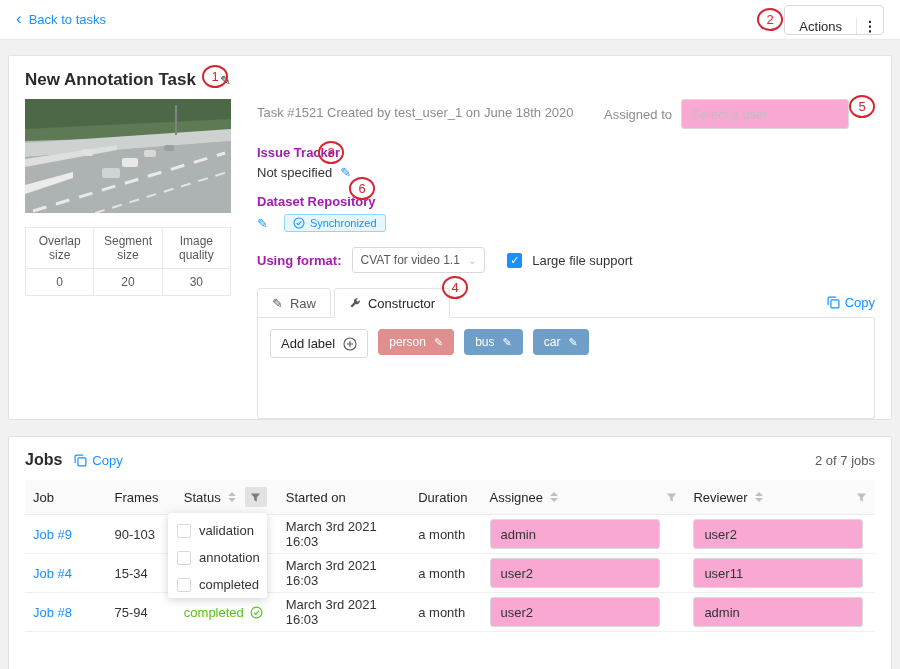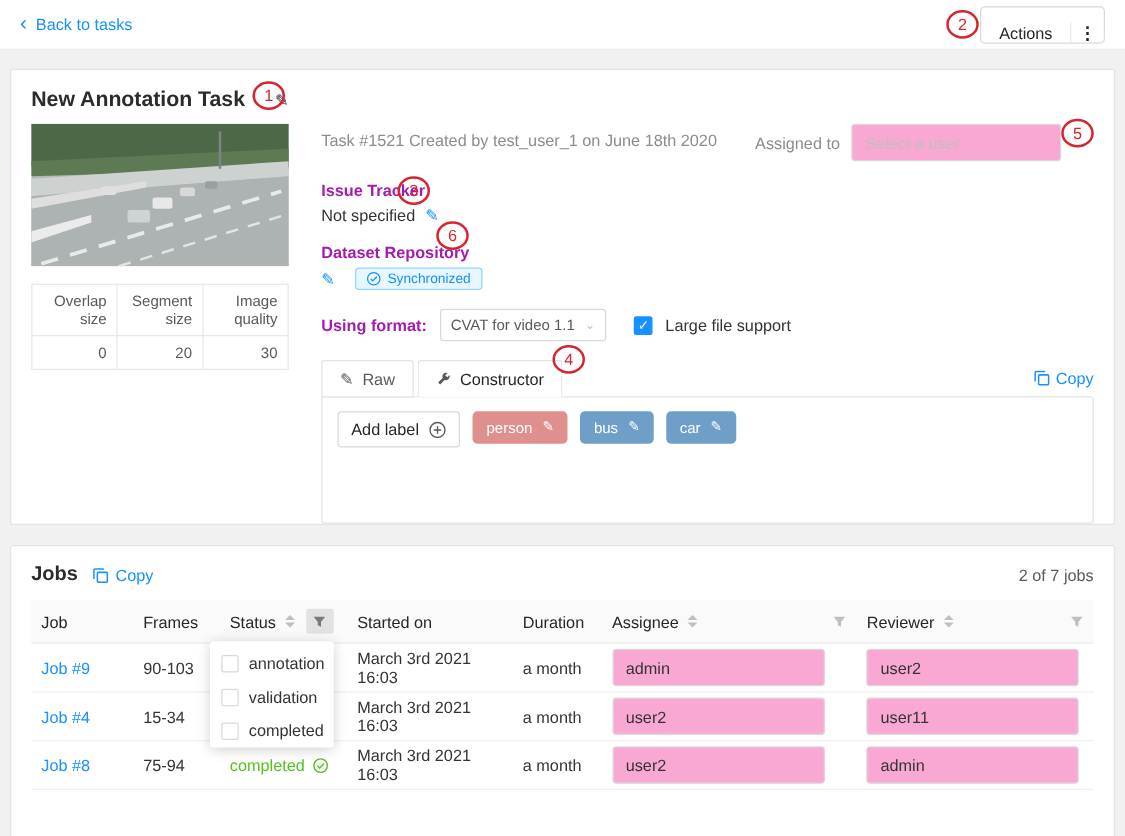--- a/index.html
+++ b/index.html
@@ -32,21 +32,21 @@
   .jobs-card { margin-top:16px; height:260px; padding-bottom:0; }
   
   .task-title-row { display:flex; align-items:center; gap:24px; }
   .task-title { font-size:17px; font-weight:bold; color:#2b2b2b; }
   .pencil { font-size:13px; line-height:1; color:#2b2b2b; cursor:pointer; }
   .pencil.blue { color:#1890ff; }
   .task-body { display:flex; margin-top:9px; }
   .left-col { width:206px; flex:none; }
   .preview { width:206px; height:114px; display:block; }
   .params-table { margin-top:14px; width:100%; border-collapse:collapse; font-size:12px; color:#595959; }
-  .params-table th, .params-table td { border:1px solid #e8e8e8; padding:6px 8px; text-align:right; font-weight:normal; vertical-align:top; }
+  .params-table th, .params-table td { border:1px solid #e8e8e8; padding:6px 8px; text-align:center; font-weight:normal; vertical-align:top; }
   .params-table th { width:33.3%; }
   .right-col { flex:1; padding-left:26px; }
   .meta-row { display:flex; justify-content:space-between; align-items:flex-start; }
   .task-meta { color:#8c8c8c; padding-top:6px; }
   .assigned { display:flex; align-items:center; gap:9px; margin-right:26px; }
   .assigned-label { color:#8c8c8c; }
   .text-input {
     height:30px; border:1px solid #d9d9d9; border-radius:3px; padding:0 10px;
     font-size:13px; color:#333; font-family:"Liberation Sans",sans-serif; background:#f9a8d4; outline:none;
   }
@@ -395,25 +395,25 @@
         <td><input class="text-input cell-input" value="user2" style=""></td>
         <td><input class="text-input cell-input" value="admin" style=""></td>
       </tr>
     </tbody>
   </table>
 </div>
 
 <div class="filter-dropdown">
   <div class="fd-item">
     <span class="cb"></span>
-    <span>annotation</span>
+    <span>validation</span>
   </div>
   <div class="fd-item">
     <span class="cb"></span>
-    <span>validation</span>
+    <span>annotation</span>
   </div>
   <div class="fd-item">
     <span class="cb"></span>
     <span>completed</span>
   </div>
 </div>
 
 <div class="ann-layer">
   <span class="ann ann-1">1</span>
   <span class="ann ann-2">2</span>

